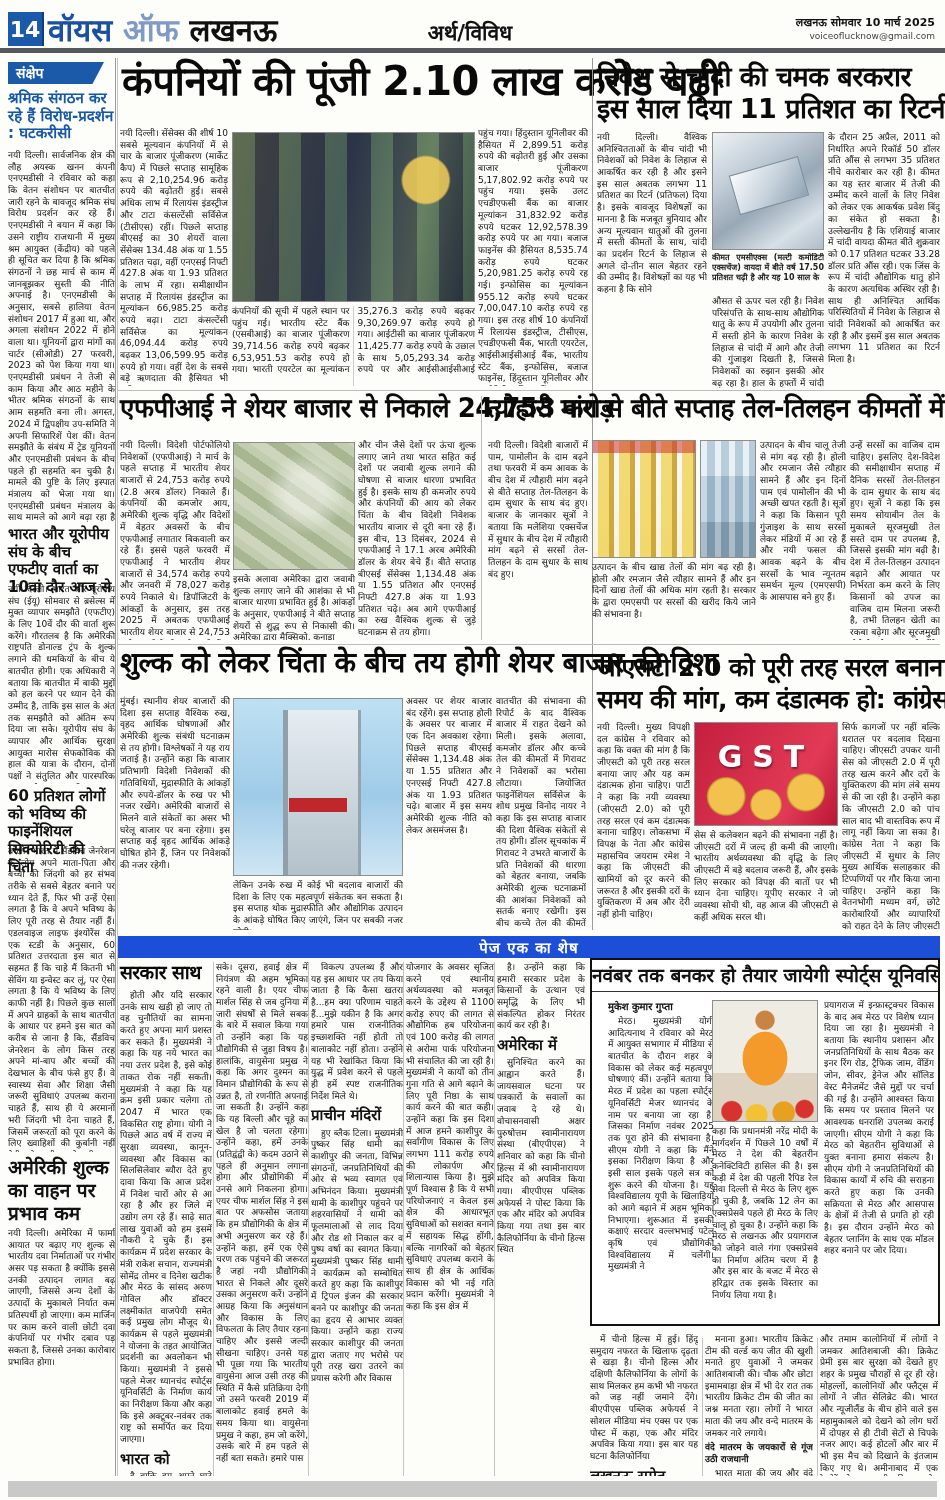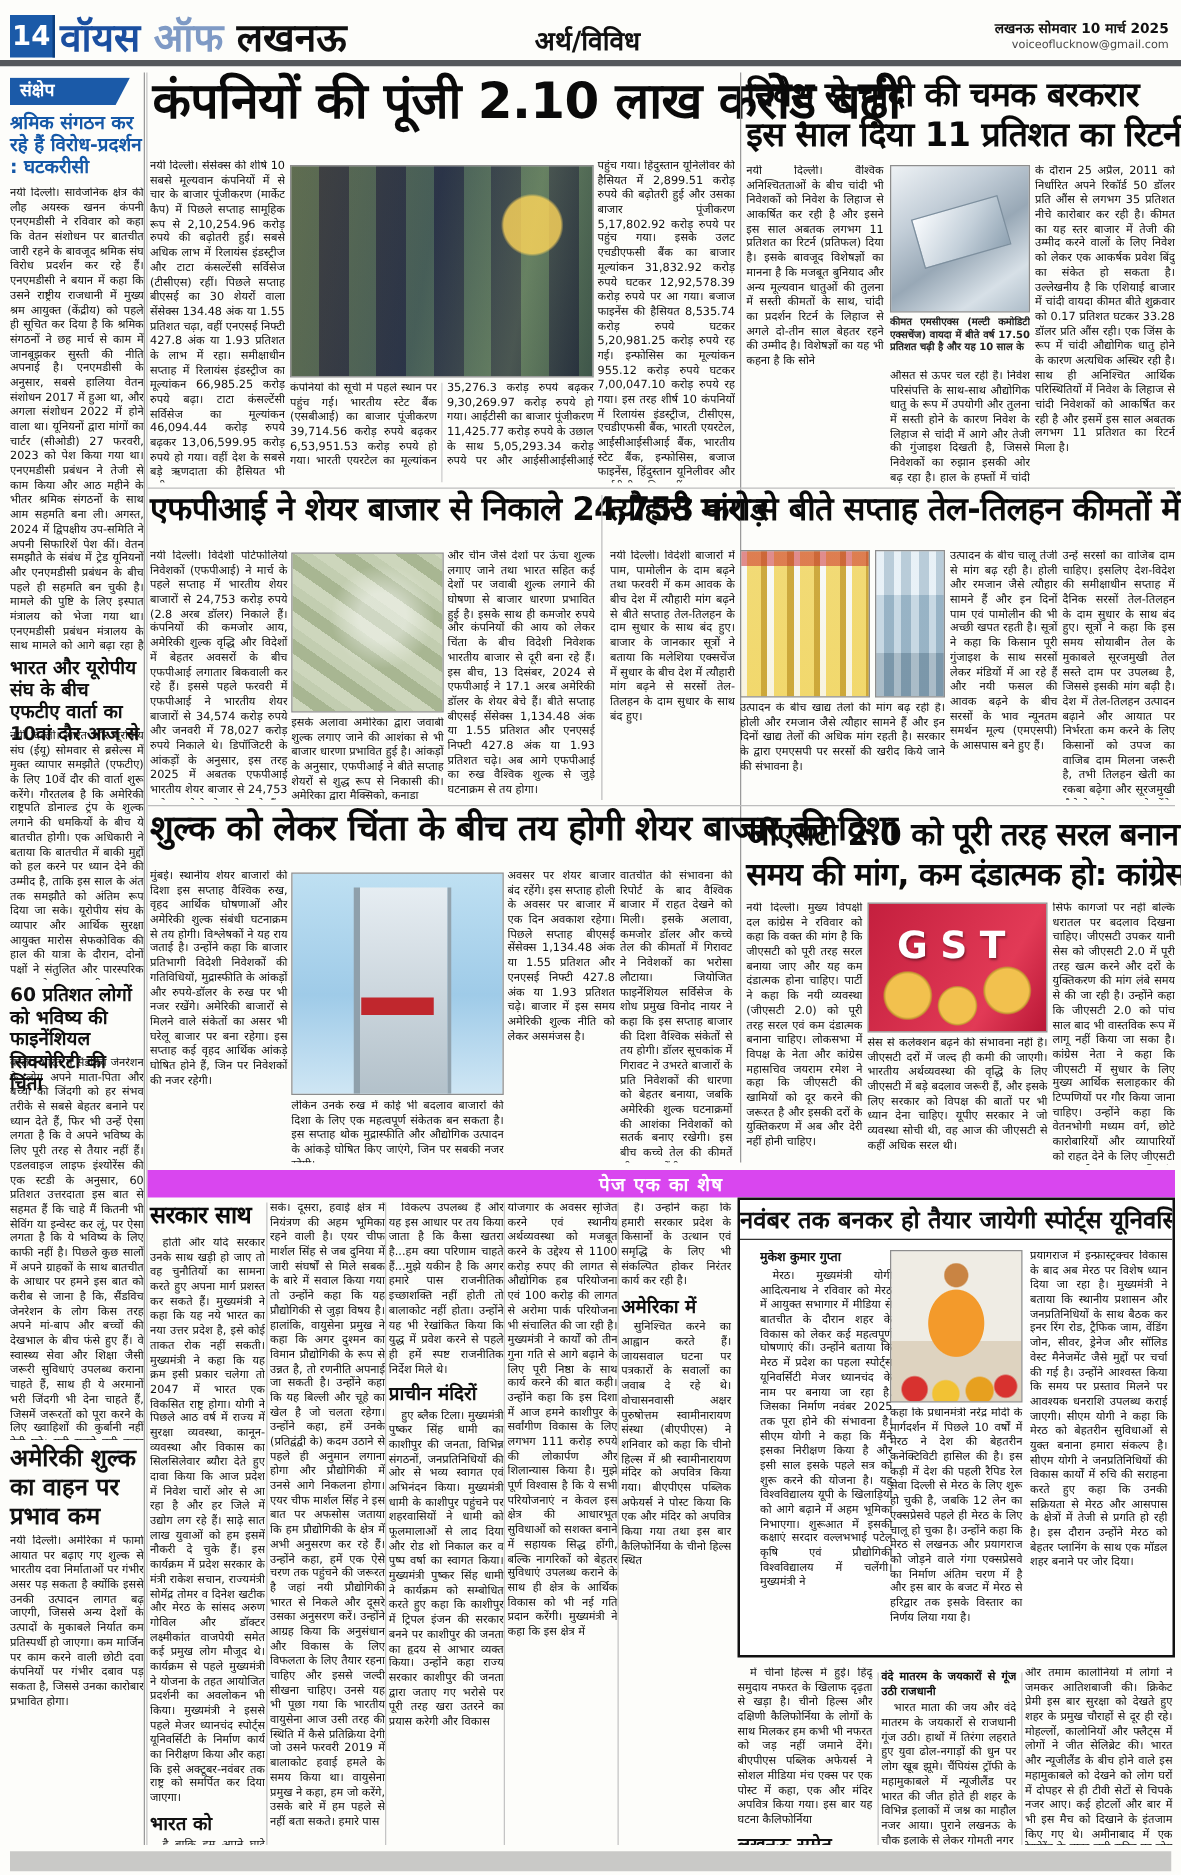--- a/index.html
+++ b/index.html
@@ -23,21 +23,21 @@
   .sb-head.blue{color:#1558a7;}
   .b{position:absolute;font-size:9px;line-height:1.3;text-align:justify;overflow:hidden;word-break:break-word;}
   .b p,.pp{margin:0;text-indent:10px;}
   .headline{position:absolute;font-weight:bold;color:#0a0a0a;line-height:1.08;white-space:nowrap;letter-spacing:-0.5px;}
   .headline.wrap{white-space:normal;}
   .vline{position:absolute;width:1px;background:#9a9a9a;}
   .hline{position:absolute;height:1px;background:#9a9a9a;}
   .photo{position:absolute;border:1px solid #8d8d8d;box-sizing:border-box;overflow:hidden;}
   .caption{position:absolute;font-size:8px;line-height:1.25;text-align:justify;font-weight:bold;color:#222;overflow:hidden;}
   .cols2{column-count:2;column-gap:8px;column-rule:1px solid #ccc;}
-  .band{position:absolute;left:118px;top:936px;width:822px;height:22px;background:#d946ef;color:#fff;
+  .band{position:absolute;left:118px;top:936px;width:822px;height:22px;background:#1d4ed8;color:#fff;
         display:flex;align-items:center;justify-content:center;font-size:15px;font-weight:bold;letter-spacing:1px;}
   .ssub{font-weight:bold;font-size:15px;line-height:1.15;margin:5px 0 3px;text-indent:0;}
   .boldline{font-weight:bold;text-indent:0;margin:3px 0 2px;}
   .sports-box{position:absolute;left:590px;top:958px;width:350px;height:368px;border:2px solid #111;background:#fff;box-sizing:border-box;overflow:hidden;}
   .sports-head{position:absolute;left:0;top:2px;width:100%;text-align:center;font-size:19px;font-weight:bold;
                border-bottom:1px solid #333;padding-bottom:3px;white-space:nowrap;overflow:hidden;}
   .byline{font-weight:bold;font-size:10px;margin:0 0 3px;text-indent:0;}
   .footer-strip{position:absolute;left:8px;top:1481px;width:929px;height:16px;background:#c9c9c7;}
   
   .ph-traders{background:
@@ -194,20 +194,21 @@
     <div class="b" style="left:120px;top:166px;width:106px;height:192px;">कहा कि प्रधानमंत्री नरेंद्र मोदी के मार्गदर्शन में पिछले 10 वर्षों में मेरठ ने देश की बेहतरीन कनेक्टिविटी हासिल की है। इस कड़ी में देश की पहली रैपिड रेल सेवा दिल्ली से मेरठ के लिए शुरू हो चुकी है, जबकि 12 लेन का एक्सप्रेसवे पहले ही मेरठ के लिए चालू हो चुका है। उन्होंने कहा कि मेरठ से लखनऊ और प्रयागराज को जोड़ने वाले गंगा एक्सप्रेसवे का निर्माण अंतिम चरण में है और इस बार के बजट में मेरठ से हरिद्वार तक इसके विस्तार का निर्णय लिया गया है।</div>
     <div class="b" style="left:232px;top:40px;width:110px;height:318px;">प्रयागराज में इन्फ्रास्ट्रक्चर विकास के बाद अब मेरठ पर विशेष ध्यान दिया जा रहा है। मुख्यमंत्री ने बताया कि स्थानीय प्रशासन और जनप्रतिनिधियों के साथ बैठक कर इनर रिंग रोड, ट्रैफिक जाम, वेंडिंग जोन, सीवर, ड्रेनेज और सॉलिड वेस्ट मैनेजमेंट जैसे मुद्दों पर चर्चा की गई है। उन्होंने आश्वस्त किया कि समय पर प्रस्ताव मिलने पर आवश्यक धनराशि उपलब्ध कराई जाएगी। सीएम योगी ने कहा कि मेरठ को बेहतरीन सुविधाओं से युक्त बनाना हमारा संकल्प है। सीएम योगी ने जनप्रतिनिधियों की विकास कार्यों में रुचि की सराहना करते हुए कहा कि उनकी सक्रियता से मेरठ और आसपास के क्षेत्रों में तेजी से प्रगति हो रही है। इस दौरान उन्होंने मेरठ को बेहतर प्लानिंग के साथ एक मॉडल शहर बनाने पर जोर दिया।</div>
   </div>
 
   <div class="b" style="left:590px;top:1334px;width:108px;height:142px;">
     <p class="pp">में चीनो हिल्स में हुई। हिंदू समुदाय नफरत के खिलाफ दृढ़ता से खड़ा है। चीनो हिल्स और दक्षिणी कैलिफोर्निया के लोगों के साथ मिलकर हम कभी भी नफरत को जड़ नहीं जमाने देंगे। बीएपीएस पब्लिक अफेयर्स ने सोशल मीडिया मंच एक्स पर एक पोस्ट में कहा, एक और मंदिर अपवित्र किया गया। इस बार यह घटना कैलिफोर्निया</p>
     <div class="ssub">लखनऊ समेत</div>
 
   </div>
   <div class="b" style="left:705px;top:1334px;width:108px;height:142px;">
+    <p class="pp">मनाना हुआ। भारतीय क्रिकेट टीम की वर्ल्ड कप जीत की खुशी मनाते हुए युवाओं ने जमकर आतिशबाजी की। चौक और छोटा इमामबाड़ा क्षेत्र में भी देर रात तक भारतीय क्रिकेट टीम की जीत का जश्न मनता रहा। लोगों ने भारत माता की जय और वन्दे मातरम के जमकर नारे लगाये।</p>
     <div class="boldline">वंदे मातरम के जयकारों से गूंज उठी राजधानी</div>
     <p class="pp">भारत माता की जय और वंदे मातरम के जयकारों से राजधानी गूंज उठी। हाथों में तिरंगा लहराते हुए युवा ढोल-नगाड़ों की धुन पर लोग खूब झूमे। चैंपियंस ट्रॉफी के महामुकाबले में न्यूजीलैंड पर भारत की जीत होते ही शहर के विभिन्न इलाकों में जश्न का माहौल नजर आया। पुराने लखनऊ के चौक इलाके से लेकर गोमती नगर</p>
   </div>
   <div class="b" style="left:820px;top:1334px;width:118px;height:142px;">और तमाम कालोनियों में लोगों ने जमकर आतिशबाजी की। क्रिकेट प्रेमी इस बार सुरक्षा को देखते हुए शहर के प्रमुख चौराहों से दूर ही रहे। मोहल्लों, कालोनियों और फ्लैट्स में लोगों ने जीत सेलिब्रेट की। भारत और न्यूजीलैंड के बीच होने वाले इस महामुकाबले को देखने को लोग घरों में दोपहर से ही टीवी सेटों से चिपके नजर आए। कई होटलों और बार में भी इस मैच को दिखाने के इंतजाम किए गए थे। अमीनाबाद में एक रेस्टोरेंट के बाहर लगी स्क्रीन पर लोग मैच देखते नजर आए। कई अन्य पार्कों और सड़कों पर लोगों ने स्क्रीन लगा कर मैच देखा। हजरतगंज, चौक, राजाजीपुरम, अलीगंज, आलमबाग, इंदिरा नगर सहित कई इलाकों में जीत का जश्न मनाया गया।</div>
   <div class="vline" style="left:702px;top:1338px;height:138px;background:#c4c4c4;"></div>
   <div class="vline" style="left:817px;top:1338px;height:138px;background:#c4c4c4;"></div>
 
   <div class="footer-strip"></div>
 </div>
 

